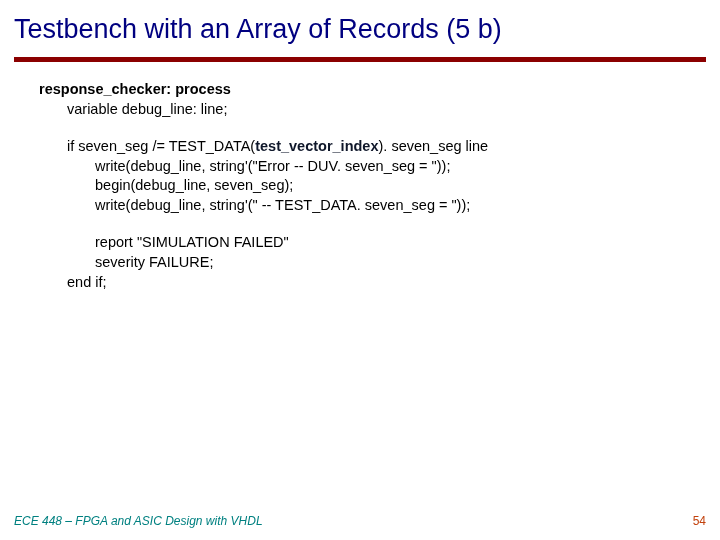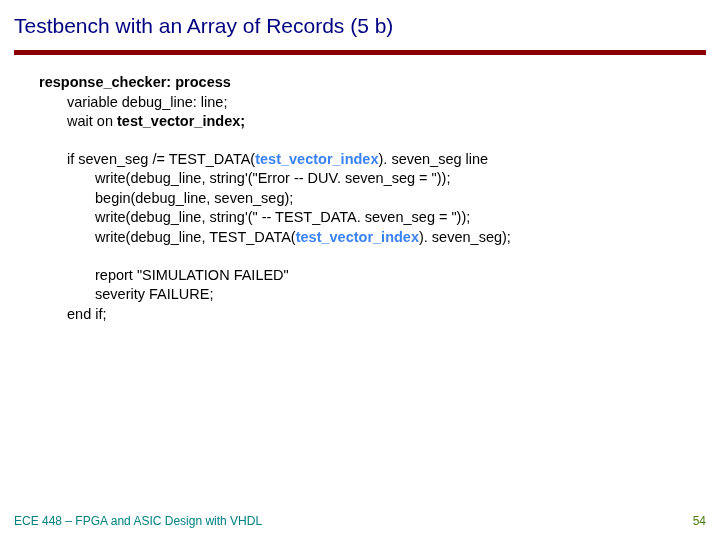--- a/index.html
+++ b/index.html
@@ -5,82 +5,77 @@
   * { margin: 0; padding: 0; box-sizing: border-box; }
   body {
     width: 720px;
     height: 540px;
     background: #ffffff;
     font-family: Arial, Helvetica, sans-serif;
     position: relative;
     overflow: hidden;
   }
   .title {
-    font-size: 21px;
+    font-size: 27px;
     color: #000080;
     padding: 14px 10px 8px 14px;
     font-weight: normal;
   }
   .divider {
     height: 5px;
     background: #8b0000;
     margin: 4px 14px 18px 14px;
   }
   .content {
     padding: 0 0 0 39px;
     font-size: 14.5px;
     line-height: 1.35;
     color: #000;
   }
   .bold { font-weight: bold; }
-  .red-bold { font-weight: bold; color: #3b82f6; }
+  .red-bold { font-weight: bold; color: #0f172a; }
   .indent1 { padding-left: 28px; }
   .indent2 { padding-left: 56px; }
   .spacer { height: 18px; }
   .footer {
     position: absolute;
     bottom: 12px;
     left: 14px;
     right: 14px;
     display: flex;
     justify-content: space-between;
     align-items: center;
     font-size: 12px;
   }
   .footer-left {
     color: #008080;
+    font-style: italic;
   }
   .footer-right {
-    color: #4d7c0f;
+    color: #c2410c;
   }
 </style>
 </head>
 <body>
 
 <div class="title">Testbench with an Array of Records (5 b)</div>
 <div class="divider"></div>
 
 <div class="content">
   <div>
     <span class="bold">response_checker: </span><span class="bold">process</span>
   </div>
   <div class="indent1">variable debug_line: line;</div>
-  <div class="indent1">
-    <span>wait on </span><span class="bold">test_vector_index;</span>
-  </div>
   <div class="spacer"></div>
   <div class="indent1">
     <span>if seven_seg /= TEST_DATA(</span><span class="red-bold">test_vector_index</span><span>). seven_seg line</span>
   </div>
   <div class="indent2">write(debug_line, string'("Error -- DUV. seven_seg = "));</div>
   <div class="indent2">begin(debug_line, seven_seg);</div>
   <div class="indent2">write(debug_line, string'(" -- TEST_DATA. seven_seg = "));</div>
-  <div class="indent2">
-    <span>write(debug_line, TEST_DATA(</span><span class="red-bold">test_vector_index</span><span>). seven_seg);</span>
-  </div>
   <div class="spacer"></div>
   <div class="indent2">report "SIMULATION FAILED"</div>
   <div class="indent2">severity FAILURE;</div>
   <div class="indent1">end if;</div>
 </div>
 
 <div class="footer">
   <div class="footer-left">ECE 448 – FPGA and ASIC Design with VHDL</div>
   <div class="footer-right">54</div>
 </div>

